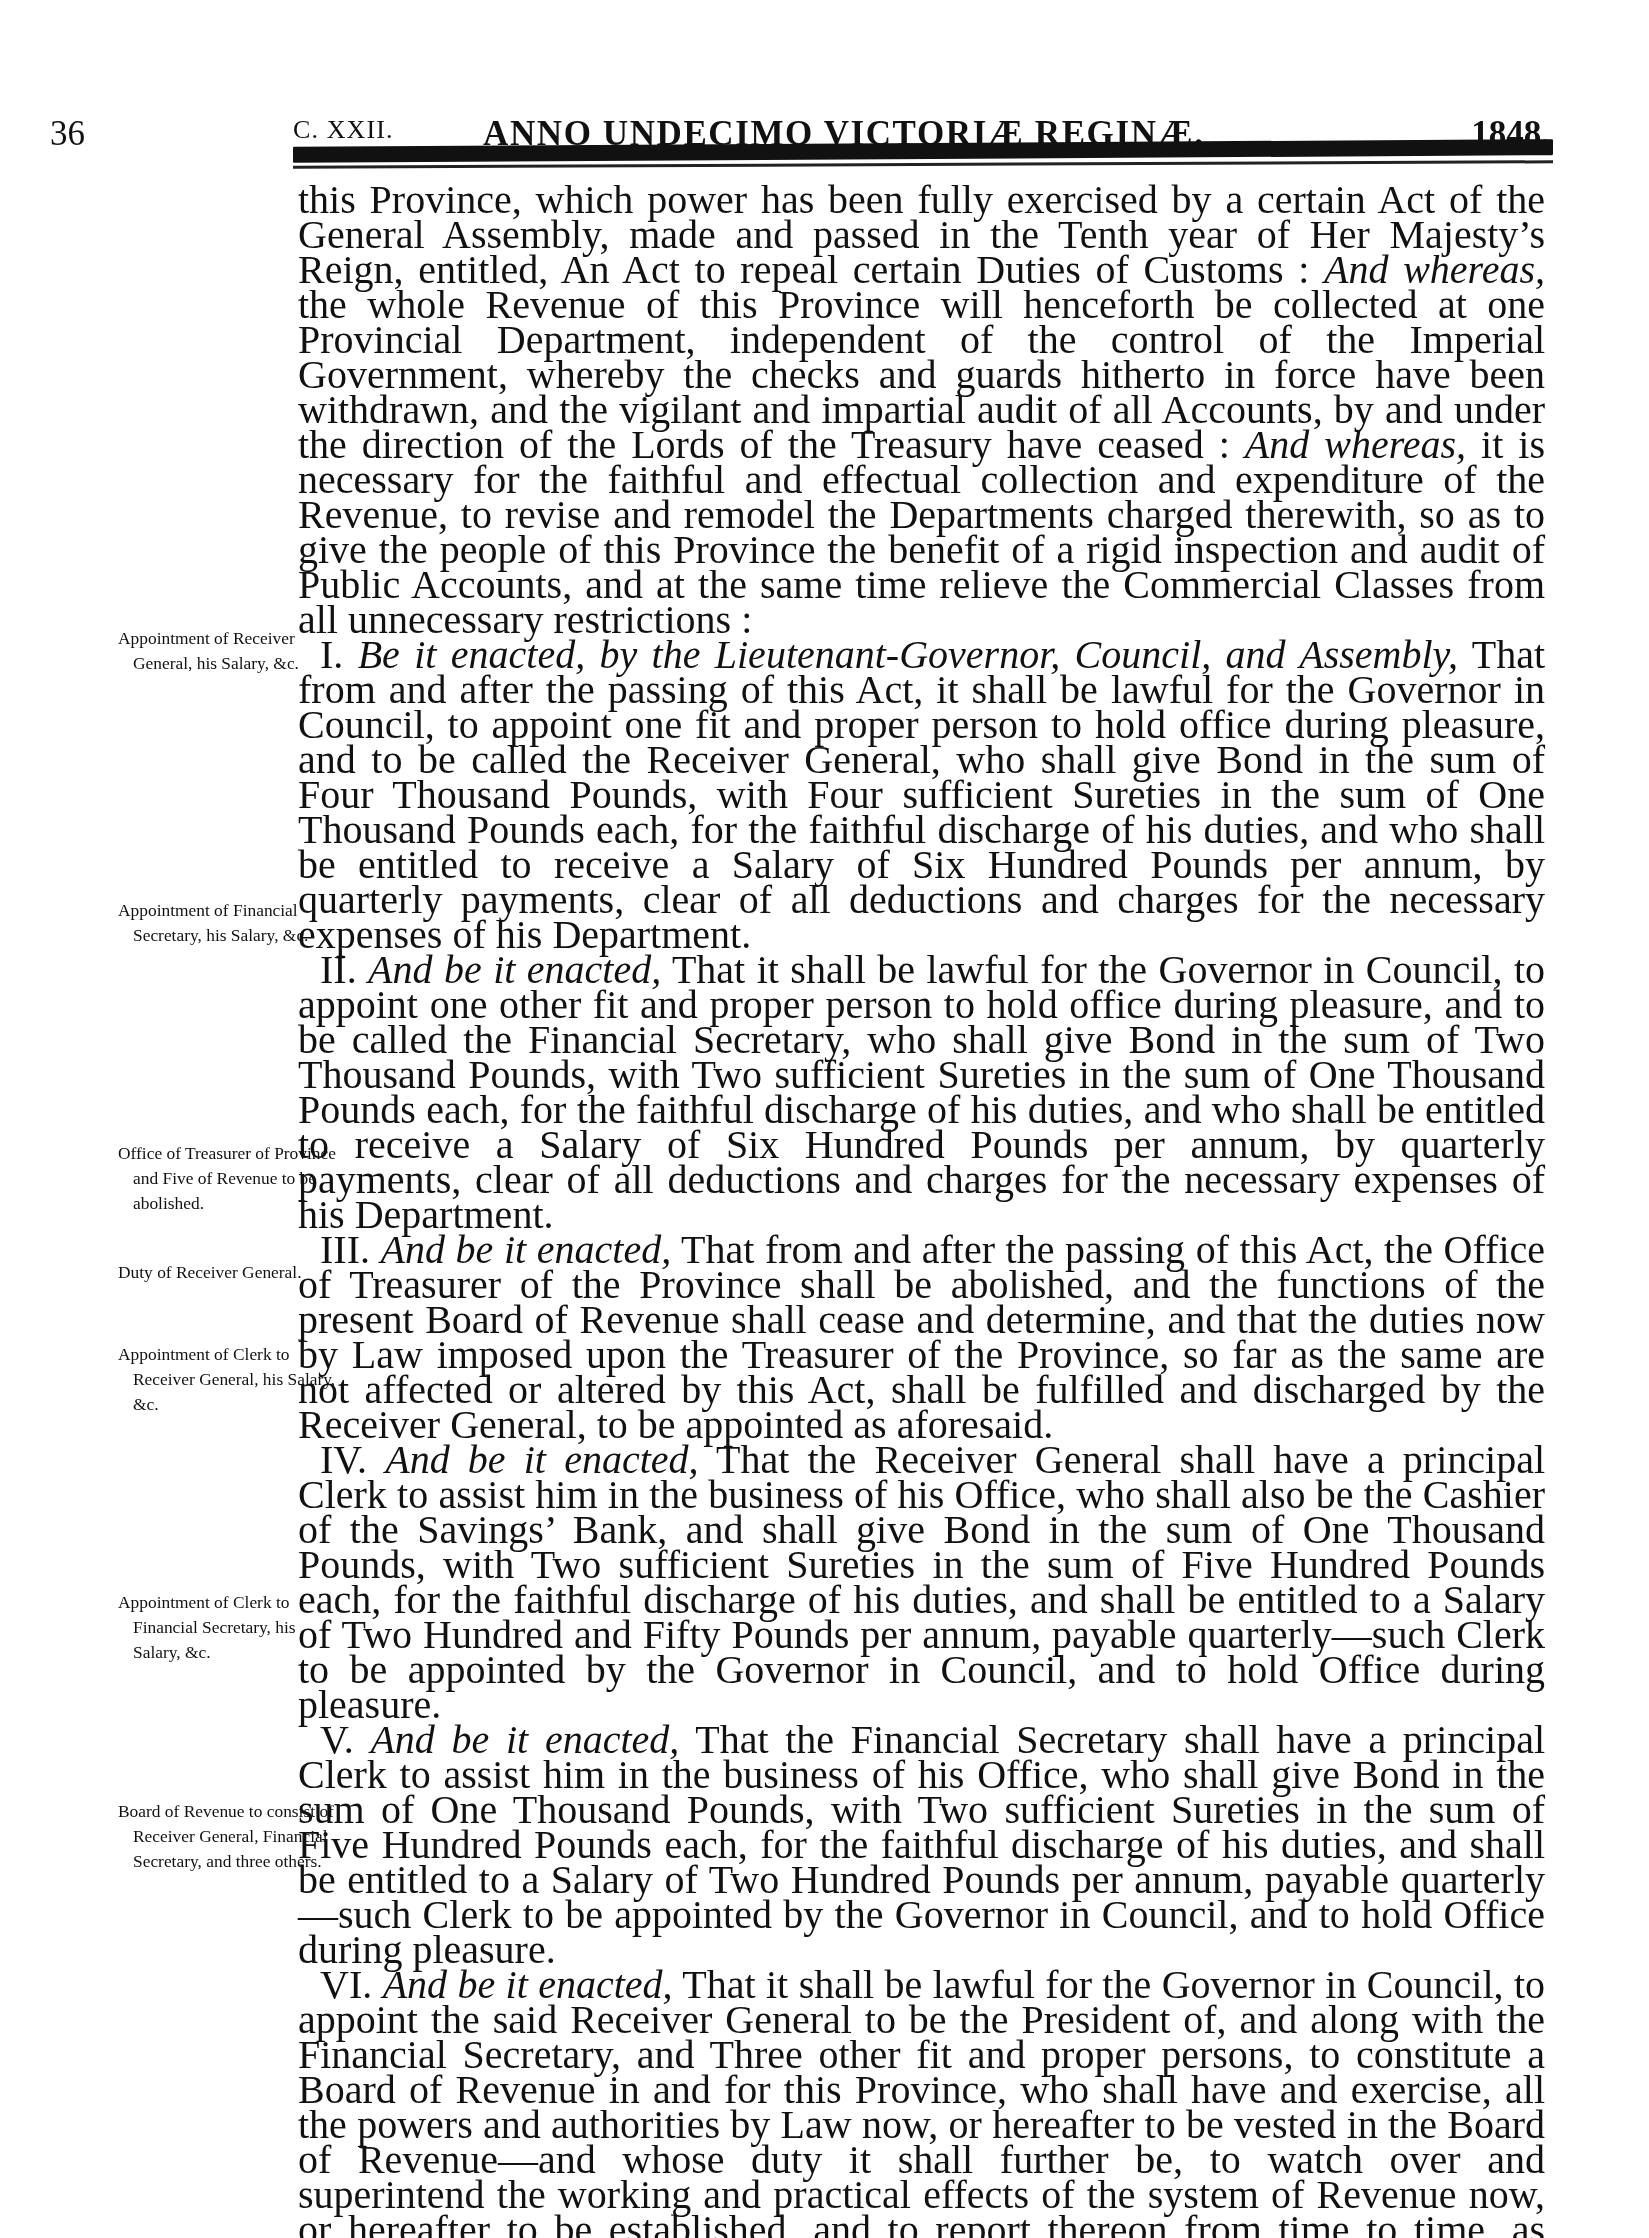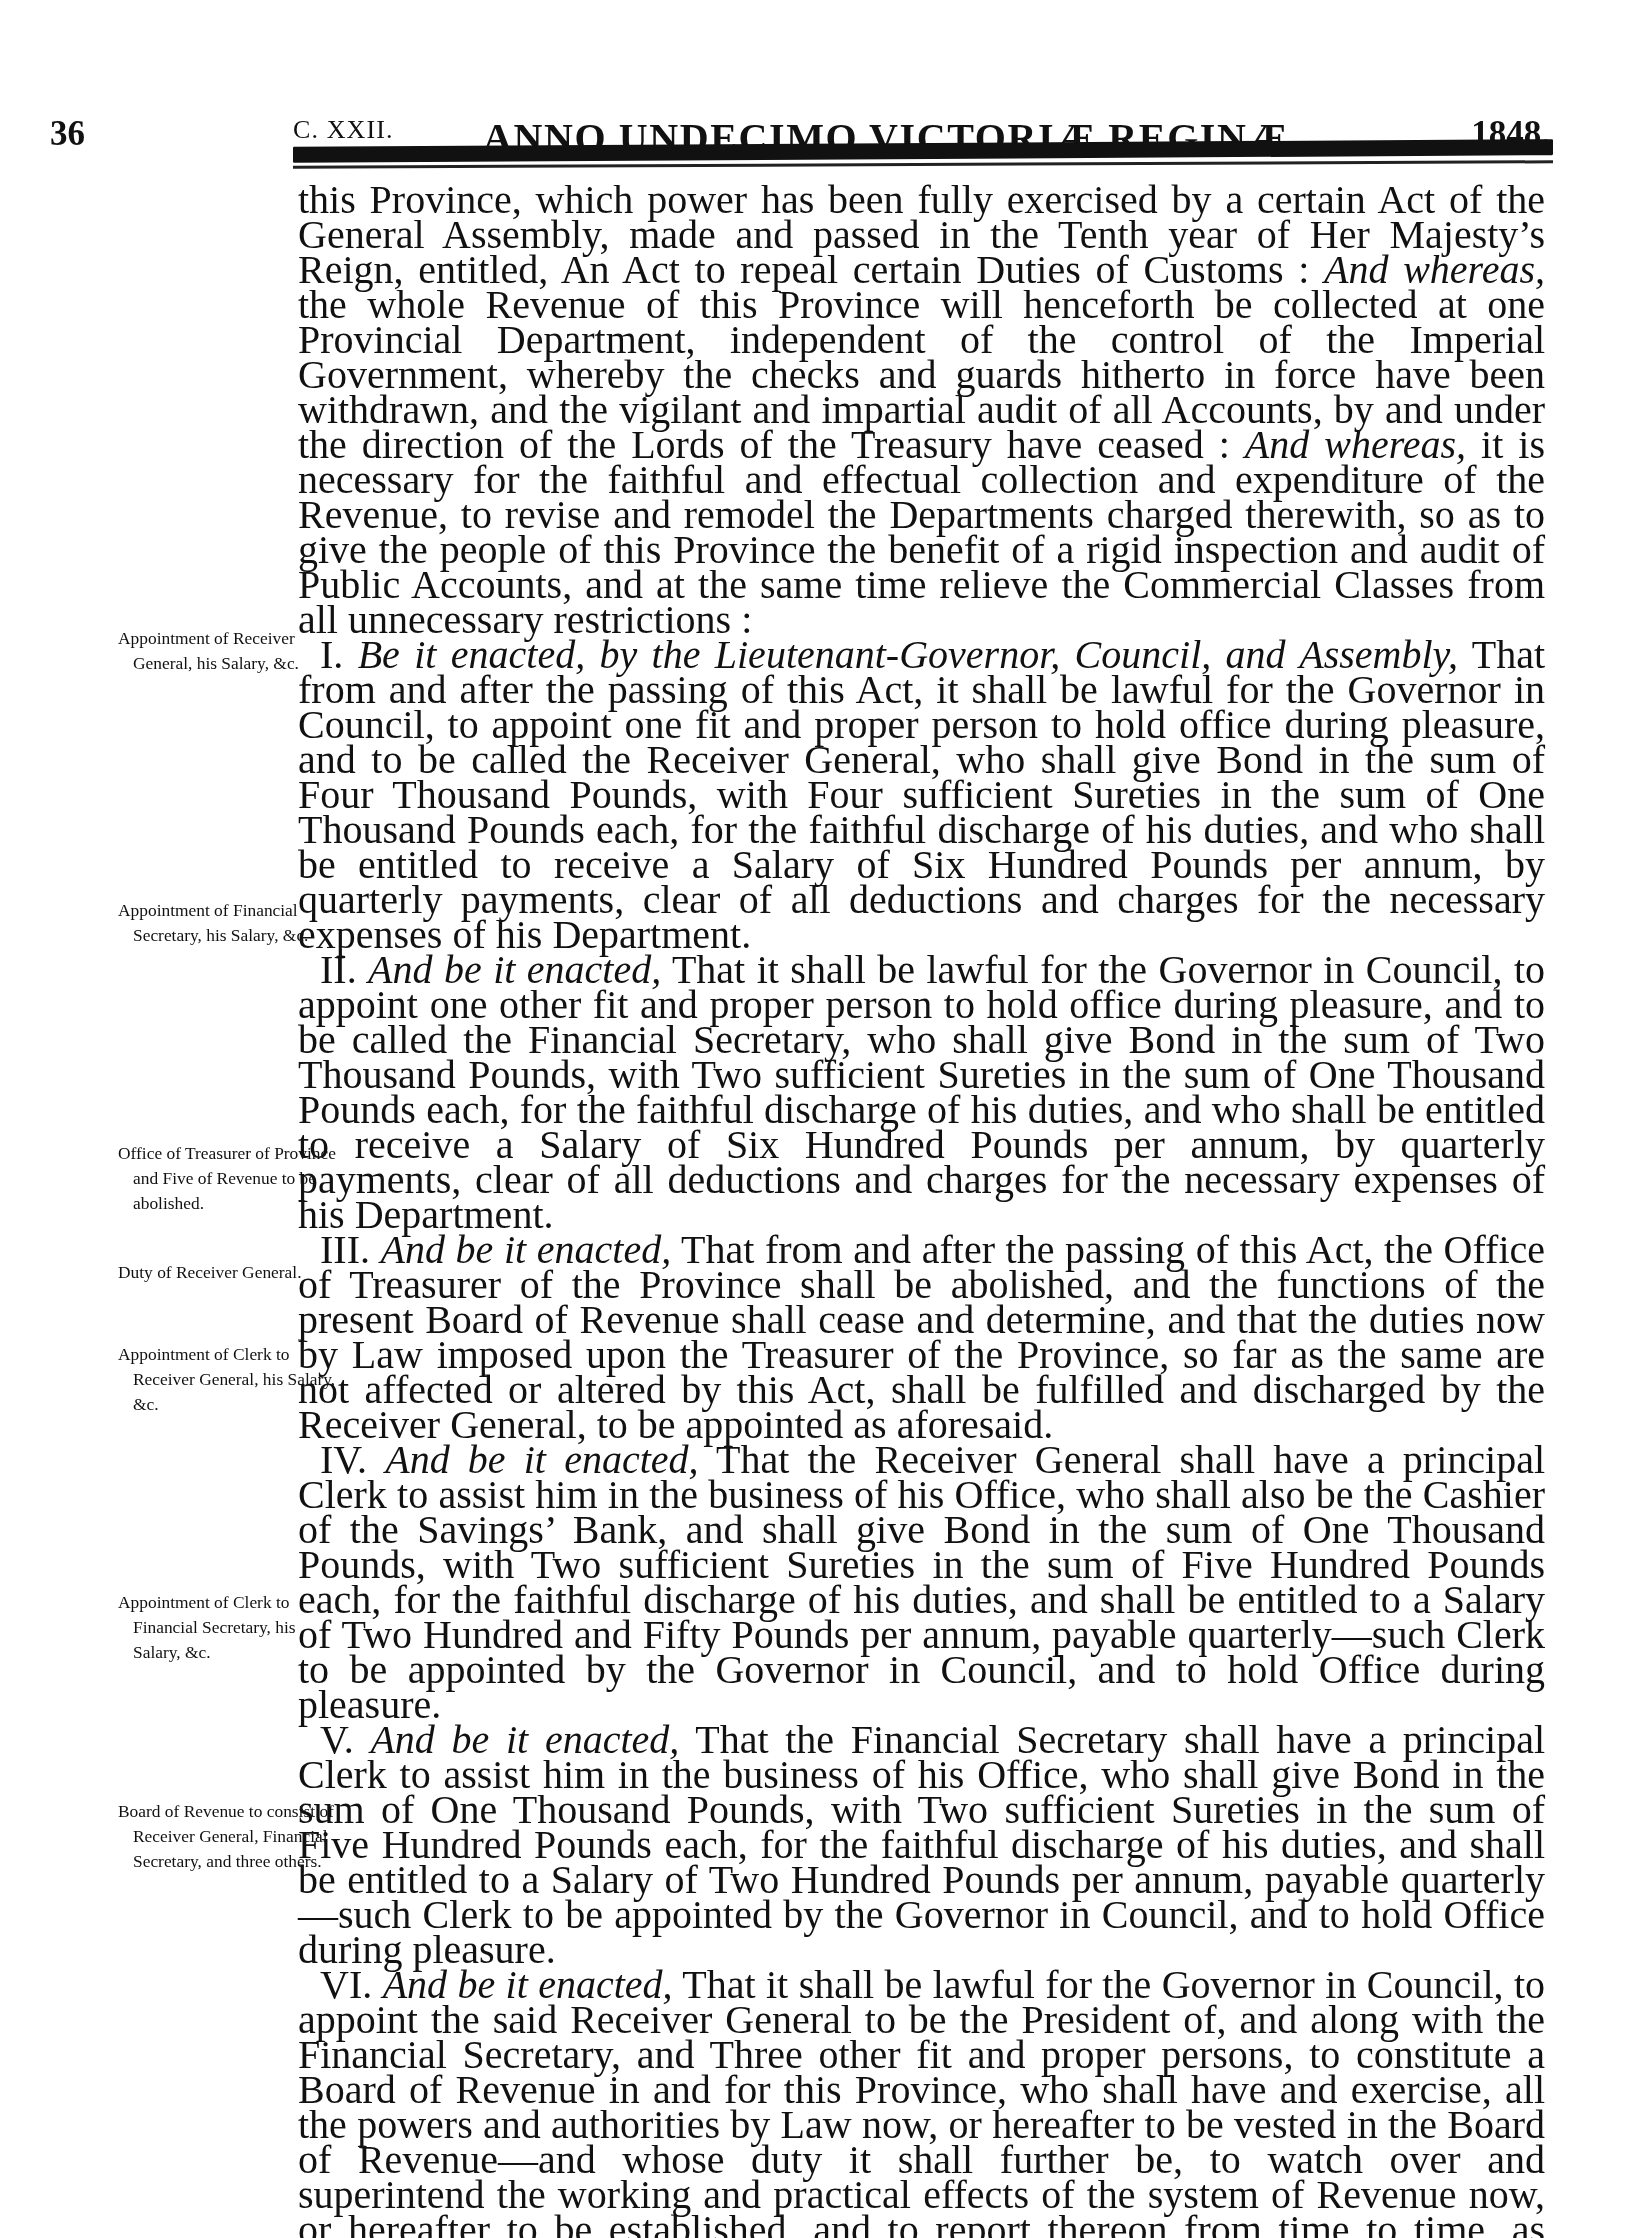--- a/index.html
+++ b/index.html
@@ -3,23 +3,23 @@
 <meta charset="utf-8">
 <style>
   html, body { margin: 0; padding: 0; background: #ffffff; }
   body {
     width: 1650px; height: 2239px; position: relative; overflow: hidden;
     font-family: "Liberation Serif", "DejaVu Serif", serif; color: #111111;
   }
   .header {
     position: absolute; top: 114px; left: 50px; width: 1500px; height: 48px;
   }
-  .page-number { position: absolute; left: 0; top: 0; font-size: 35px; font-weight: bold; }
+  .page-number { position: absolute; left: 0; top: 0; font-size: 35px; font-weight: normal; }
   .chapter { position: absolute; left: 243px; top: 1px; font-size: 26px; font-weight: normal; letter-spacing: 1.1px; }
-  .running-title { position: absolute; left: 433px; top: 0; font-size: 40px; font-weight: bold; letter-spacing: 1.6px; }
+  .running-title { position: absolute; left: 433px; top: 0; font-size: 35px; font-weight: bold; letter-spacing: 1.6px; }
   .year { position: absolute; right: 0; top: 0; font-size: 35px; font-weight: bold; }
   .rule-thick {
     position: absolute; left: 293px; top: 143px; width: 1260px; height: 16px;
     background: #111; transform: skewY(-0.35deg); border-radius: 1.1px;
   }
   .rule-thin {
     position: absolute; left: 293px; top: 163px; width: 1260px; height: 3.2px;
     background: #222; transform: skewY(-0.25deg);
   }
   .body-text {

